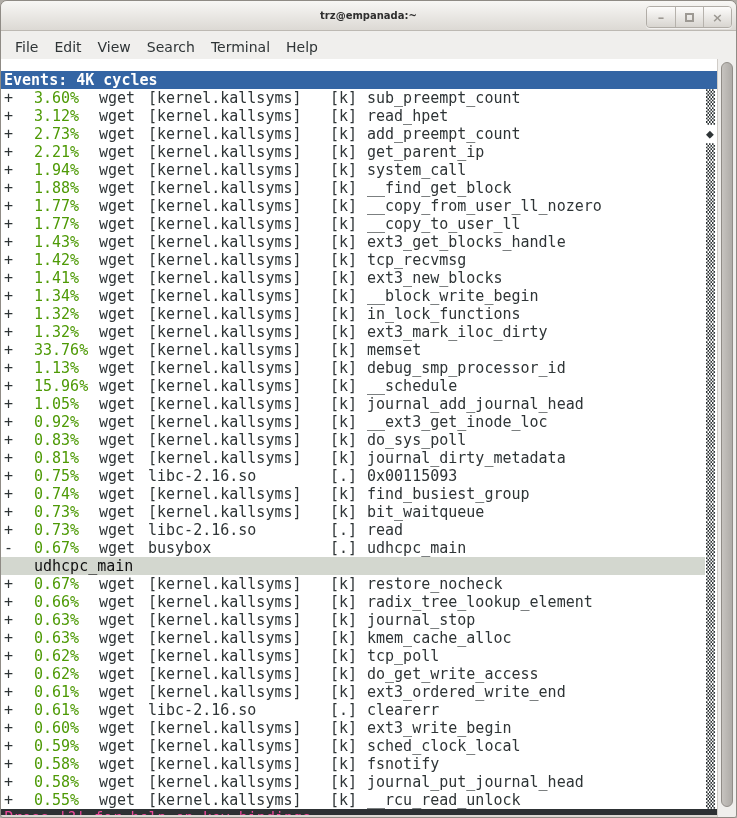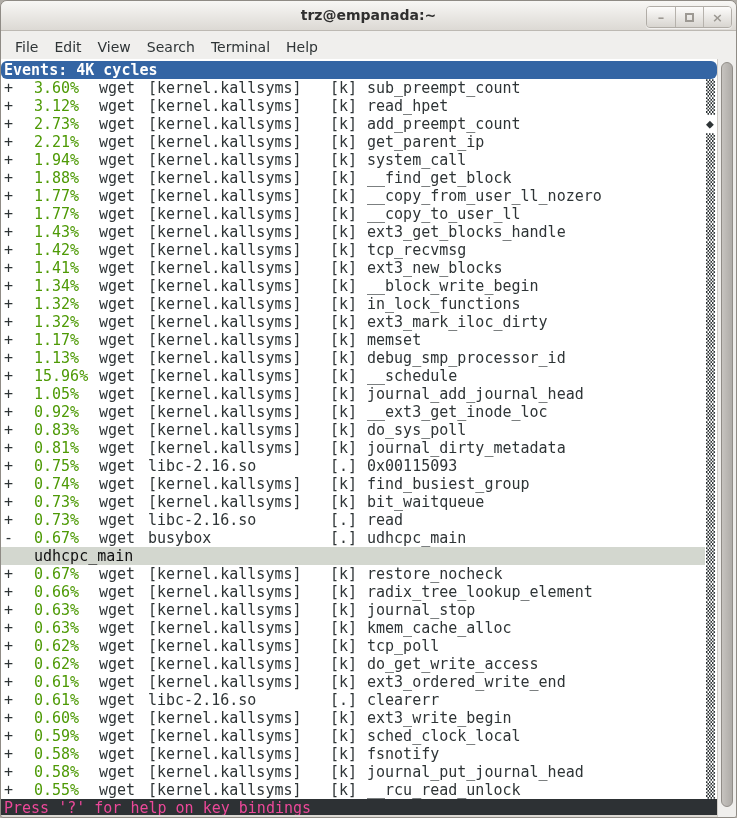--- a/index.html
+++ b/index.html
@@ -6,38 +6,38 @@
     --blue:#3465a4; --green:#4e9a06; --fg:#2e3436; --hl:#d3d7cf; --footer:#2d3134;
   }
   *{margin:0;padding:0;box-sizing:border-box;}
   html,body{width:737px;height:818px;}
   body{font-family:"DejaVu Sans",sans-serif;background:#b0aca6;}
   .window{position:absolute;inset:0;border:1px solid #8f8b85;border-radius:7px 7px 3px 3px;
     overflow:hidden;background:#dcd9d4;}
   
   .titlebar{position:relative;height:30px;background:linear-gradient(#f8f7f5,#dcd9d4);
     border-bottom:1px solid #bdb9b3;}
-  .title{line-height:29px;text-align:center;font-weight:bold;font-size:14px;color:#2f2f2f;}
+  .title{line-height:29px;text-align:center;font-weight:bold;font-size:10px;color:#2f2f2f;}
   .controls{position:absolute;right:4px;top:5px;display:flex;height:22px;
     border:1px solid #b1ada7;border-radius:4px;overflow:hidden;box-shadow:0 1px 1px rgba(255,255,255,.7);}
   .ctrl{width:28px;display:flex;align-items:center;justify-content:center;
     background:linear-gradient(#fdfcfb,#d8d5d0);color:#9d9993;font-weight:bold;font-size:13px;
     border-left:1px solid #b6b2ac;cursor:default;}
   .ctrl:first-child{border-left:none;}
   .ctrl .sq{display:inline-block;width:9px;height:9px;border:2px solid #9d9993;}
   
   .menubar{height:32px;background:#f0efed;display:flex;align-items:center;
     padding-left:6px;font-size:14px;color:#2e3436;}
   .menu-item{padding:3px 8px;}
   
   .term{position:absolute;top:58px;left:0;right:19px;bottom:2px;background:#fff;
     font-family:"DejaVu Sans Mono",monospace;font-size:15px;line-height:18px;color:var(--fg);
     overflow:hidden;}
-  .evheader{height:18px;margin-top:2px;background:var(--blue);color:#ffffff;
-    font-weight:bold;padding-left:3px;white-space:pre;border-radius:6px;}
+  .evheader{height:18px;margin-top:12px;background:var(--blue);color:#ffffff;
+    font-weight:bold;padding-left:3px;white-space:pre;}
   .trow{position:relative;height:18px;white-space:pre;}
   .cell{position:absolute;top:0;}
   .c-sign{left:3px;}
   .c-pct{left:33px;color:var(--green);}
   .c-comm{left:98px;}
   .c-dso{left:147px;}
   .c-priv{left:329px;}
   .c-sym{left:366px;}
   .c-marker{position:absolute;top:0;left:705px;width:12px;color:#2e3436;}
   .c-marker.diamond{font-size:13px;}
@@ -89,21 +89,21 @@
         <div class="trow"><span class="cell c-sign">+</span><span class="cell c-pct">1.94%</span><span class="cell c-comm">wget</span><span class="cell c-dso">[kernel.kallsyms]</span><span class="cell c-priv">[k]</span><span class="cell c-sym">system_call</span><span class="c-marker">▒</span></div>
         <div class="trow"><span class="cell c-sign">+</span><span class="cell c-pct">1.88%</span><span class="cell c-comm">wget</span><span class="cell c-dso">[kernel.kallsyms]</span><span class="cell c-priv">[k]</span><span class="cell c-sym">__find_get_block</span><span class="c-marker">▒</span></div>
         <div class="trow"><span class="cell c-sign">+</span><span class="cell c-pct">1.77%</span><span class="cell c-comm">wget</span><span class="cell c-dso">[kernel.kallsyms]</span><span class="cell c-priv">[k]</span><span class="cell c-sym">__copy_from_user_ll_nozero</span><span class="c-marker">▒</span></div>
         <div class="trow"><span class="cell c-sign">+</span><span class="cell c-pct">1.77%</span><span class="cell c-comm">wget</span><span class="cell c-dso">[kernel.kallsyms]</span><span class="cell c-priv">[k]</span><span class="cell c-sym">__copy_to_user_ll</span><span class="c-marker">▒</span></div>
         <div class="trow"><span class="cell c-sign">+</span><span class="cell c-pct">1.43%</span><span class="cell c-comm">wget</span><span class="cell c-dso">[kernel.kallsyms]</span><span class="cell c-priv">[k]</span><span class="cell c-sym">ext3_get_blocks_handle</span><span class="c-marker">▒</span></div>
         <div class="trow"><span class="cell c-sign">+</span><span class="cell c-pct">1.42%</span><span class="cell c-comm">wget</span><span class="cell c-dso">[kernel.kallsyms]</span><span class="cell c-priv">[k]</span><span class="cell c-sym">tcp_recvmsg</span><span class="c-marker">▒</span></div>
         <div class="trow"><span class="cell c-sign">+</span><span class="cell c-pct">1.41%</span><span class="cell c-comm">wget</span><span class="cell c-dso">[kernel.kallsyms]</span><span class="cell c-priv">[k]</span><span class="cell c-sym">ext3_new_blocks</span><span class="c-marker">▒</span></div>
         <div class="trow"><span class="cell c-sign">+</span><span class="cell c-pct">1.34%</span><span class="cell c-comm">wget</span><span class="cell c-dso">[kernel.kallsyms]</span><span class="cell c-priv">[k]</span><span class="cell c-sym">__block_write_begin</span><span class="c-marker">▒</span></div>
         <div class="trow"><span class="cell c-sign">+</span><span class="cell c-pct">1.32%</span><span class="cell c-comm">wget</span><span class="cell c-dso">[kernel.kallsyms]</span><span class="cell c-priv">[k]</span><span class="cell c-sym">in_lock_functions</span><span class="c-marker">▒</span></div>
         <div class="trow"><span class="cell c-sign">+</span><span class="cell c-pct">1.32%</span><span class="cell c-comm">wget</span><span class="cell c-dso">[kernel.kallsyms]</span><span class="cell c-priv">[k]</span><span class="cell c-sym">ext3_mark_iloc_dirty</span><span class="c-marker">▒</span></div>
-        <div class="trow"><span class="cell c-sign">+</span><span class="cell c-pct">1.17%</span><span class="cell c-comm">wget</span><span class="cell c-dso">[kernel.kallsyms]</span><span class="cell c-priv">[k]</span><span class="cell c-sym">memset</span><span class="c-marker">▒</span></div>
+        <div class="trow"><span class="cell c-sign">+</span><span class="cell c-pct">33.76%</span><span class="cell c-comm">wget</span><span class="cell c-dso">[kernel.kallsyms]</span><span class="cell c-priv">[k]</span><span class="cell c-sym">memset</span><span class="c-marker">▒</span></div>
         <div class="trow"><span class="cell c-sign">+</span><span class="cell c-pct">1.13%</span><span class="cell c-comm">wget</span><span class="cell c-dso">[kernel.kallsyms]</span><span class="cell c-priv">[k]</span><span class="cell c-sym">debug_smp_processor_id</span><span class="c-marker">▒</span></div>
         <div class="trow"><span class="cell c-sign">+</span><span class="cell c-pct">15.96%</span><span class="cell c-comm">wget</span><span class="cell c-dso">[kernel.kallsyms]</span><span class="cell c-priv">[k]</span><span class="cell c-sym">__schedule</span><span class="c-marker">▒</span></div>
         <div class="trow"><span class="cell c-sign">+</span><span class="cell c-pct">1.05%</span><span class="cell c-comm">wget</span><span class="cell c-dso">[kernel.kallsyms]</span><span class="cell c-priv">[k]</span><span class="cell c-sym">journal_add_journal_head</span><span class="c-marker">▒</span></div>
         <div class="trow"><span class="cell c-sign">+</span><span class="cell c-pct">0.92%</span><span class="cell c-comm">wget</span><span class="cell c-dso">[kernel.kallsyms]</span><span class="cell c-priv">[k]</span><span class="cell c-sym">__ext3_get_inode_loc</span><span class="c-marker">▒</span></div>
         <div class="trow"><span class="cell c-sign">+</span><span class="cell c-pct">0.83%</span><span class="cell c-comm">wget</span><span class="cell c-dso">[kernel.kallsyms]</span><span class="cell c-priv">[k]</span><span class="cell c-sym">do_sys_poll</span><span class="c-marker">▒</span></div>
         <div class="trow"><span class="cell c-sign">+</span><span class="cell c-pct">0.81%</span><span class="cell c-comm">wget</span><span class="cell c-dso">[kernel.kallsyms]</span><span class="cell c-priv">[k]</span><span class="cell c-sym">journal_dirty_metadata</span><span class="c-marker">▒</span></div>
         <div class="trow"><span class="cell c-sign">+</span><span class="cell c-pct">0.75%</span><span class="cell c-comm">wget</span><span class="cell c-dso">libc-2.16.so</span><span class="cell c-priv">[.]</span><span class="cell c-sym">0x00115093</span><span class="c-marker">▒</span></div>
         <div class="trow"><span class="cell c-sign">+</span><span class="cell c-pct">0.74%</span><span class="cell c-comm">wget</span><span class="cell c-dso">[kernel.kallsyms]</span><span class="cell c-priv">[k]</span><span class="cell c-sym">find_busiest_group</span><span class="c-marker">▒</span></div>
         <div class="trow"><span class="cell c-sign">+</span><span class="cell c-pct">0.73%</span><span class="cell c-comm">wget</span><span class="cell c-dso">[kernel.kallsyms]</span><span class="cell c-priv">[k]</span><span class="cell c-sym">bit_waitqueue</span><span class="c-marker">▒</span></div>
         <div class="trow"><span class="cell c-sign">+</span><span class="cell c-pct">0.73%</span><span class="cell c-comm">wget</span><span class="cell c-dso">libc-2.16.so</span><span class="cell c-priv">[.]</span><span class="cell c-sym">read</span><span class="c-marker">▒</span></div>

